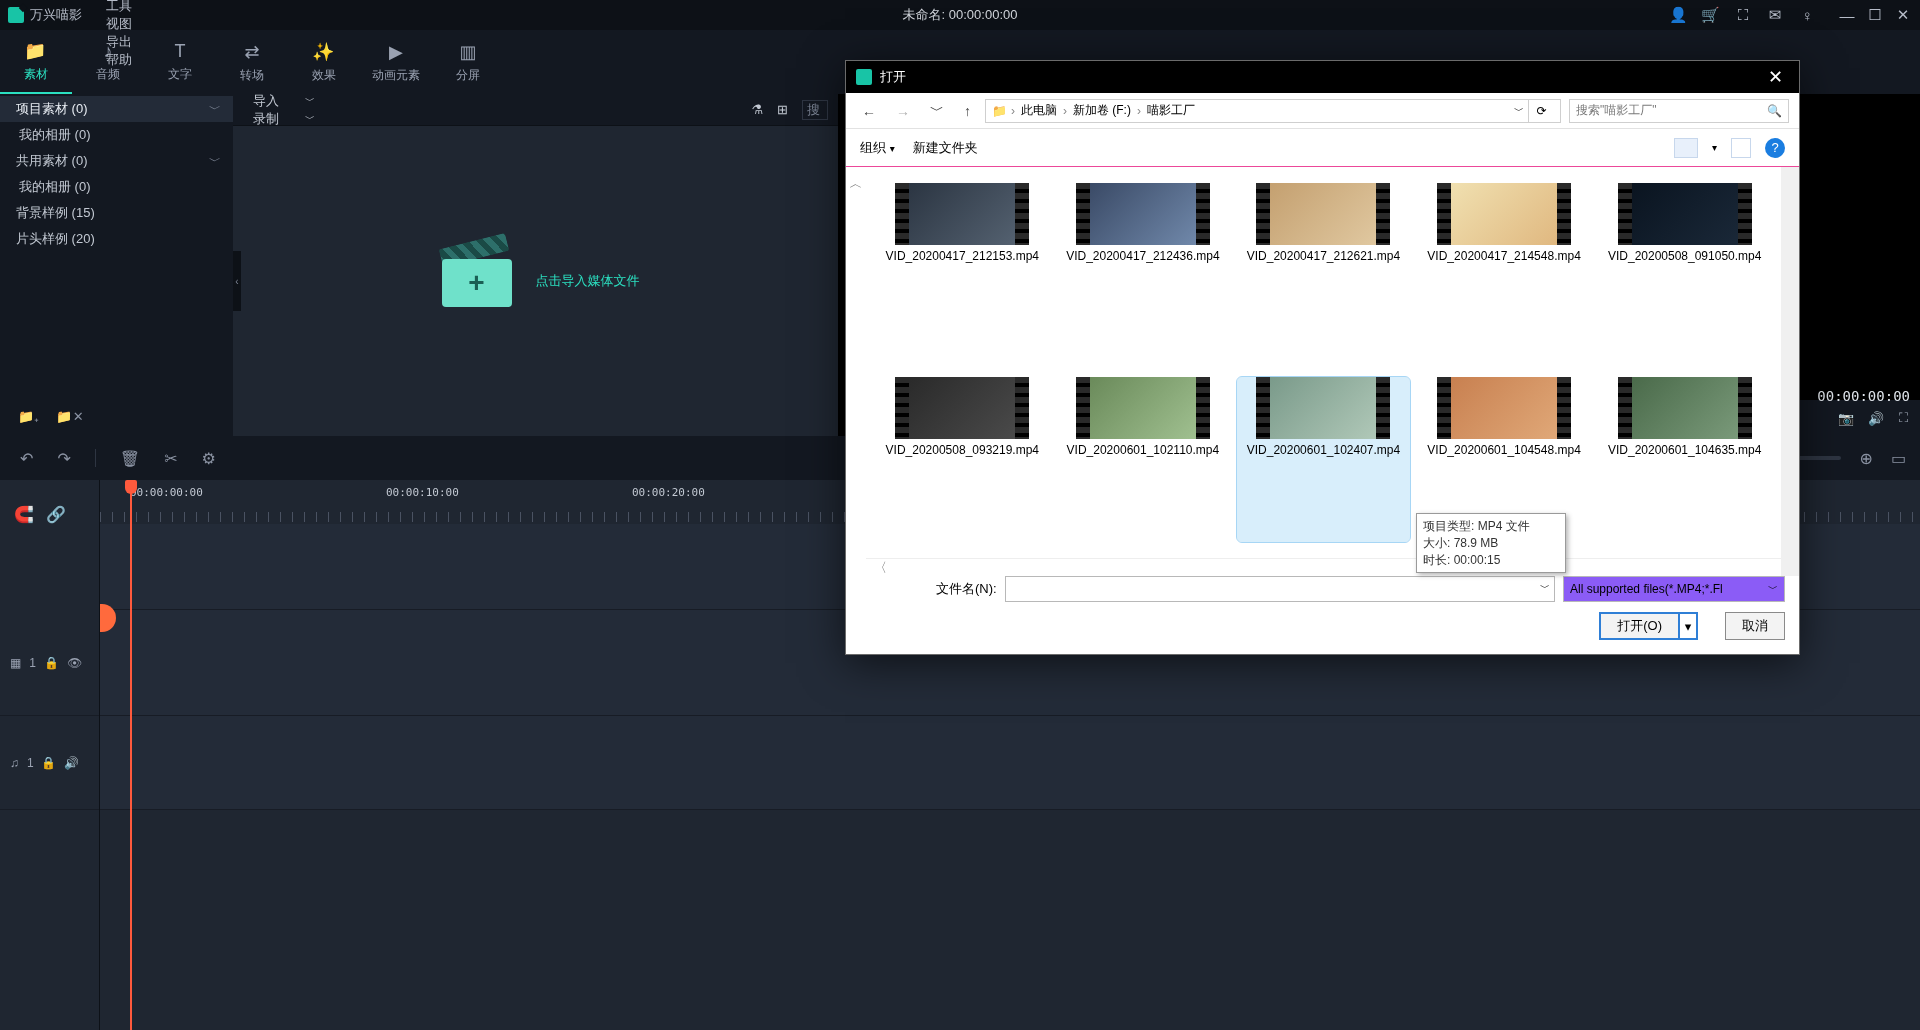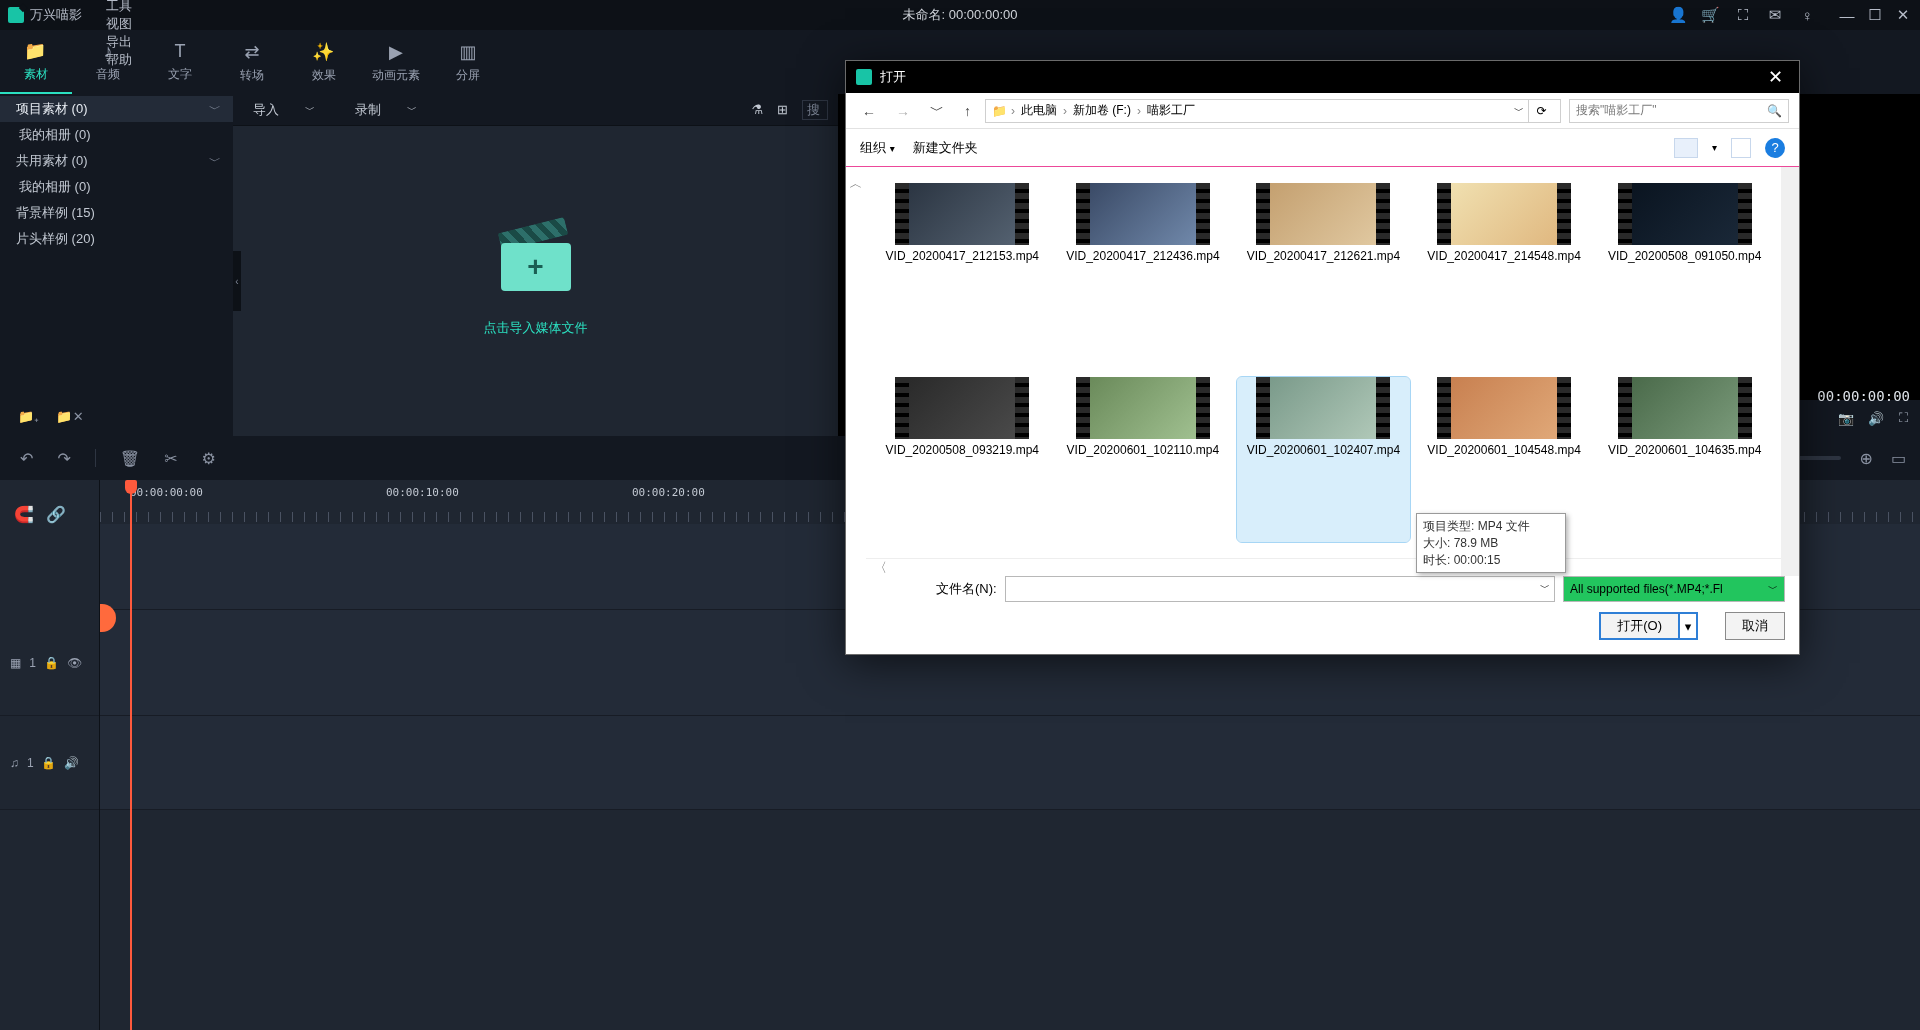--- a/index.html
+++ b/index.html
@@ -26,25 +26,25 @@
 .sidebar { width: 233px; background:#131821; display:flex; flex-direction:column; }
 .sidebar .tree { flex:1; padding-top:2px; }
 .sidebar .tree-item { height:26px; display:flex; align-items:center; padding-left:16px; font-size:13px; color:#c3c9d3; cursor:pointer; position:relative; }
 .sidebar .tree-item.selected { background:#232b38; color:#e7ecf2; }
 .sidebar .tree-item.child { padding-left:19px; }
 .sidebar .tree-item .chev { position:absolute; right:12px; font-size:12px; color:#7c8494; }
 .sidebar .bottom-icons { height:40px; display:flex; align-items:center; gap:18px; padding-left:18px; color:#8a92a2; }
 
 .content { flex:1; background:#1f2631; display:flex; flex-direction:column; }
 .content-toolbar { height:32px; background:#131821; display:flex; align-items:center; font-size:13px; color:#c3c9d3; border-bottom:1px solid #0d1117; }
-.content-toolbar .left { display:flex; align-items:flex-start; }
+.content-toolbar .left { display:flex; align-items:flex-start;flex-direction:column; }
 .content-toolbar .dropdown { display:flex; align-items:center; gap:26px; padding:0 20px; cursor:pointer; }
 .content-toolbar .right { margin-left:auto; display:flex; align-items:center; gap:14px; padding-right:10px; }
 .content-body { flex:1; display:flex; align-items:center; justify-content:center; position:relative; }
-.content-body .dropzone { display:flex; flex-direction:column; align-items:center; gap:14px; color:#2be0c1; }
+.content-body .dropzone { display:flex; flex-direction:row; align-items:center; gap:14px; color:#2be0c1; }
 .dropzone .clap { width:90px; height:80px; position:relative; }
 .dropzone .clap-top { position:absolute; top:0; left:8px; width:68px; height:18px; background:#2d6f6a; transform:rotate(-14deg); border-radius:2px; background-image: repeating-linear-gradient(60deg,#2d6f6a 0 6px,#1a4a46 6px 12px); }
 .dropzone .clap-body { position:absolute; top:18px; left:10px; width:70px; height:48px; background:#6fe1ca; border-radius:4px; display:flex; align-items:center; justify-content:center; }
 .dropzone .clap-body::after { content:'+'; color:#1a5f54; font-size:28px; font-weight:bold; }
 .content-body .side-handle { position:absolute; left:0; top:50%; transform:translateY(-50%); width:8px; height:60px; background:#0d1117; color:#7c8494; display:flex; align-items:center; justify-content:center; font-size:10px; }
 
 .preview { width: 682px; background:#000; position:absolute; right:0; top:94px; height:342px; display:flex; flex-direction:column; }
 .preview .screen { flex:1; background:#000; }
 .preview .time-ov { position:absolute; right:10px; top:294px; color:#dfe4ea; font-family: monospace; font-size:14px; }
 .preview .ctrl { height:36px; background:#131821; display:flex; align-items:center; justify-content:flex-end; gap:14px; padding:0 12px; color:#a0a8b6; }
@@ -93,21 +93,21 @@
 .dialog .file { display:flex; flex-direction:column; align-items:center; font-size:12px; text-align:center; cursor:pointer; }
 .dialog .file.selected { background:#d8eefb; outline:1px solid #a7d6f5; border-radius:5px; }
 .dialog .thumb { width:134px; height:62px; background:#3a3a3a; position:relative; margin-bottom:4px; }
 .dialog .thumb::before, .dialog .thumb::after { content:''; position:absolute; top:0; bottom:0; width:14px; background-image: repeating-linear-gradient(#2a2a2a 0 6px, #000 6px 10px); }
 .dialog .thumb::before { left:0; }
 .dialog .thumb::after { right:0; }
 .dialog .thumb .inner { position:absolute; left:14px; right:14px; top:0; bottom:0; }
 .dialog .filenamerow { display:flex; align-items:center; gap:8px; padding:0 14px 10px 90px; }
 .dialog .filenamerow label { font-size:13px; white-space:nowrap; }
 .dialog .filenamerow .fname { flex:1; height:26px; border:1px solid #b8b8b8; background:#fff; }
-.dialog .filenamerow .ftype { width:222px; height:26px; border:1px solid #b8b8b8; background:#22c55e; font-size:12px; display:flex; align-items:center; padding:0 6px; justify-content:space-between; }
+.dialog .filenamerow .ftype { width:222px; height:26px; border:1px solid #b8b8b8; background:#8b5cf6; font-size:12px; display:flex; align-items:center; padding:0 6px; justify-content:space-between; }
 .dialog .actions { display:flex; justify-content:flex-end; gap:27px; padding:0 14px 14px; }
 .dialog .actions .btn { height:28px; border:1px solid #8a8a8a; background:#f3f3f3; font-size:13px; padding:0 16px; display:flex; align-items:center; }
 .dialog .actions .btn.primary { border:2px solid #2f7fd6; }
 .dialog .actions .split { display:flex; }
 .dialog .actions .split .caret { width:18px; border:2px solid #2f7fd6; border-left:none; display:flex; align-items:center; justify-content:center; height:28px; }
 
 
 .tooltip { position:absolute; left:1416px; top:513px; width:150px; background:#fff; border:1px solid #9a9a9a; padding:4px 6px; font-size:12px; color:#333; box-shadow:2px 2px 5px rgba(0,0,0,0.3); z-index:50; line-height:1.4; }
 
 .chevdn { font-size:10px; }

